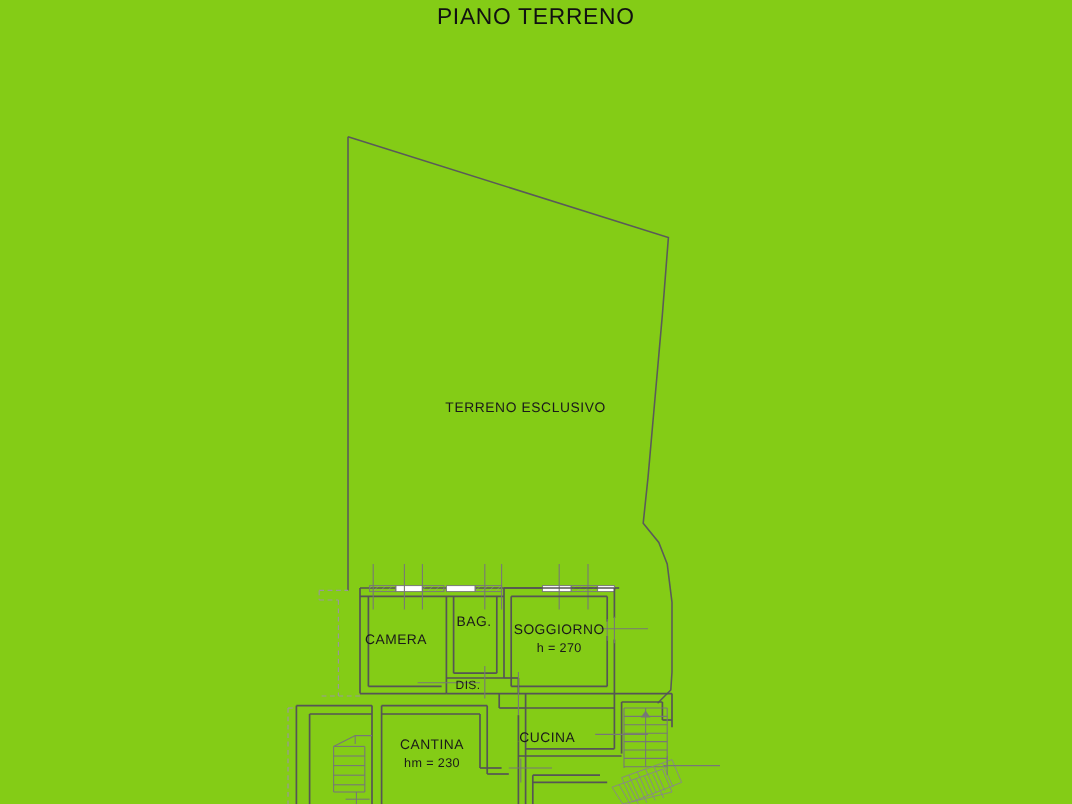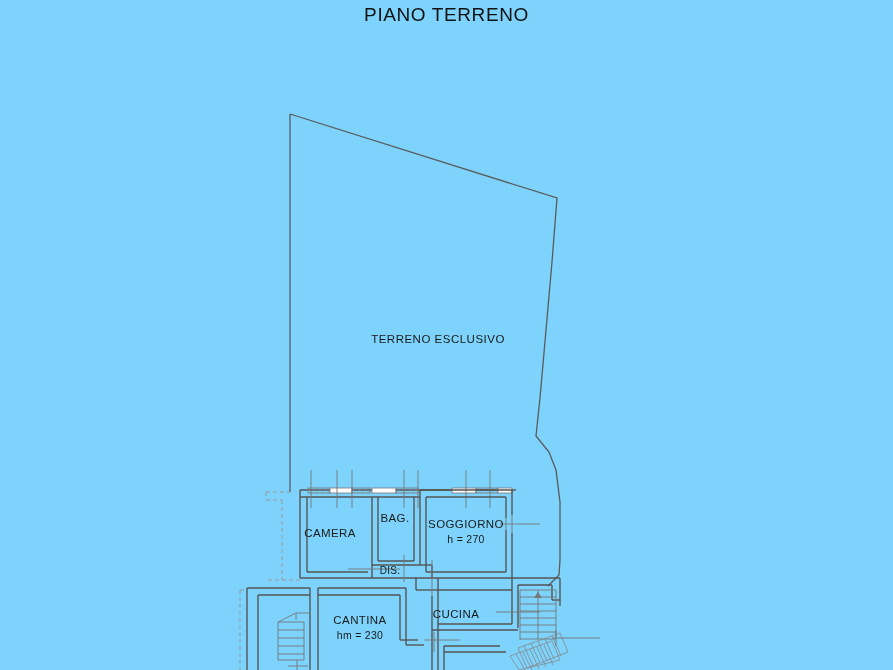--- a/index.html
+++ b/index.html
@@ -12,21 +12,21 @@
     height: 670px;
     position: relative;
     overflow: hidden;
     font-family: "Liberation Sans", sans-serif;
   }
   #plan-root {
     position: absolute;
     left: 0; top: 0;
     width: 893px;
     height: 670px;
-    background: #7dd3fc;
+    background: #84cc16;
   }
   .plan-title {
     position: absolute;
     left: 0;
     top: 4px;
     width: 893px;
     text-align: center;
     font-size: 19px;
     letter-spacing: 0.6px;
     color: #111111;

